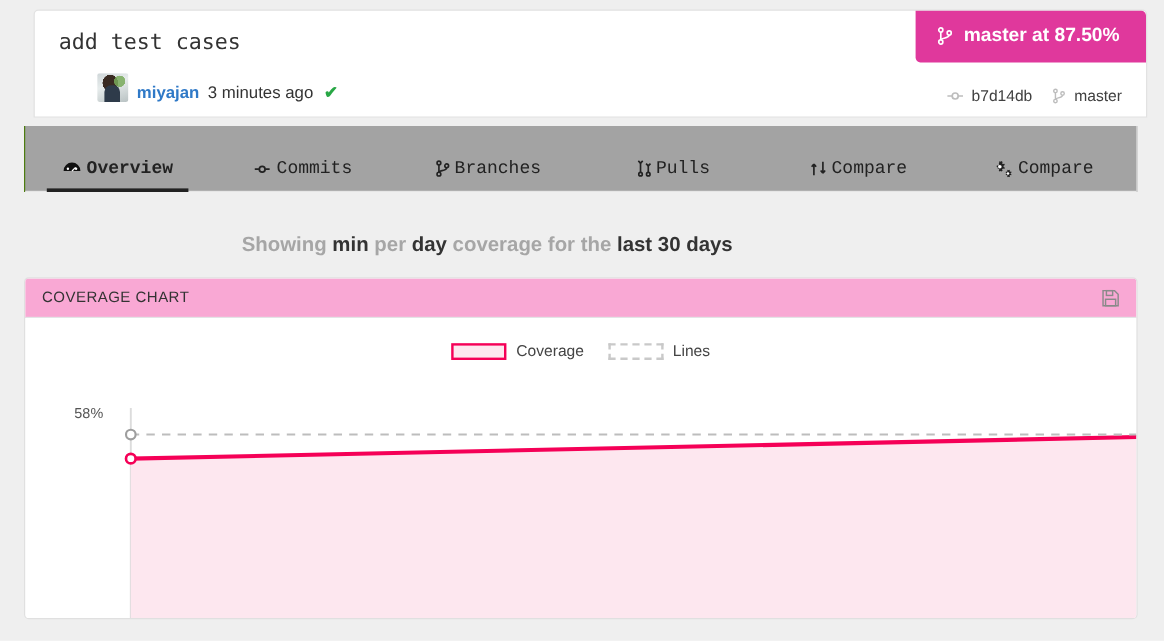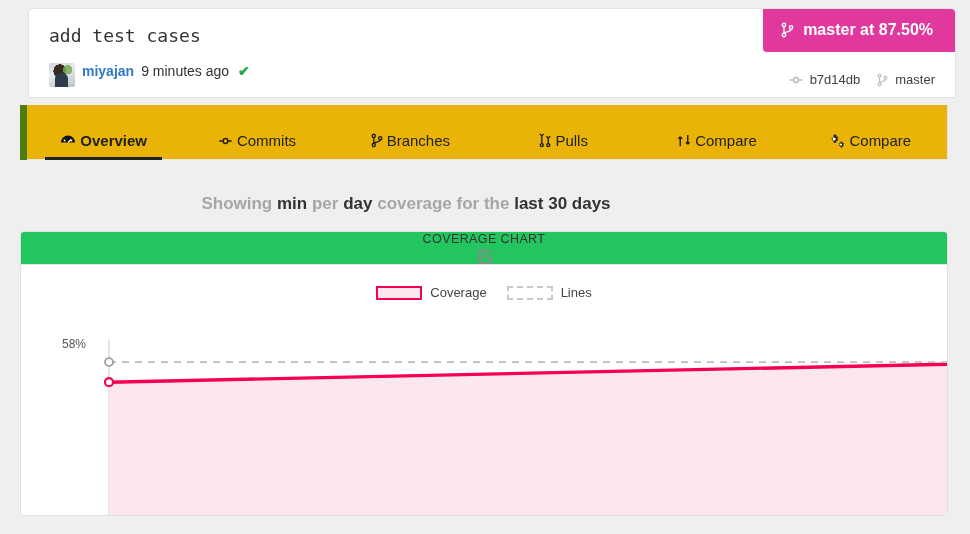--- a/index.html
+++ b/index.html
@@ -30,21 +30,21 @@
     padding:12px 22px 13px 18px;
     border-radius:0 4px 0 4px;
     display:flex;align-items:center;gap:9px;
     white-space:nowrap;
     justify-content:center;
   }
   .branch-badge svg{display:block;}
 
   .commit-meta{
     position:relative;padding:6px 20px 12px 20px;
-    display:flex;align-items:flex-start;gap:7px;height:40px;box-sizing:border-box;
+    display:flex;align-items:flex-end;gap:7px;height:40px;box-sizing:border-box;margin-left:32px;
   }
   .avatar{
     width:26px;height:24px;border-radius:2px;flex:none;
     background:
       radial-gradient(circle at 72% 28%, rgba(120,170,90,.85) 0 18%, transparent 19%),
       radial-gradient(ellipse at 42% 34%, #3a2b22 0 30%, transparent 31%),
       linear-gradient(160deg,#cfd6d8 0%,#e7ecec 40%,#b9c2c3 100%);
     position:relative;overflow:hidden;
   }
   .avatar:after{
@@ -58,22 +58,23 @@
     position:absolute;right:20px;bottom:10px;
     display:flex;align-items:center;gap:7px;
     color:#404040;font-size:13px;
   }
   .hashinfo .sep{display:inline-block;width:3px;}
   .hashinfo svg{display:block;}
 
   
   .tabs-wrap{
     position:absolute;left:20px;top:105px;width:928px;height:55px;
-    background:#eab308;border-left:7px solid #4d7c0f;border-right:1px solid #e2e2e2;
+    background:#a3a3a3;border-left:1px solid #4d7c0f;border-right:1px solid #e2e2e2;
     box-sizing:border-box;
+    font-family:Liberation Mono, monospace;
   }
   .tabs{
     display:flex;height:54px;align-items:flex-end;
     border-bottom:1px solid #e6e6e6;position:relative;
   }
   .tab{
     flex:1;display:flex;align-items:center;justify-content:center;gap:4px;
     font-size:15px;color:#222;padding-bottom:10px;cursor:pointer;
     position:relative;white-space:nowrap;
   }
@@ -90,23 +91,23 @@
   }
   .showing .muted{color:#a6a6a6;}
 
   
   .chart-card{
     position:absolute;left:20px;top:231px;width:928px;height:285px;
     background:#fff;border:1px solid #e0e0e0;border-radius:4px;
     box-sizing:border-box;overflow:hidden;
   }
   .chart-head{
-    height:33px;background:#22c55e;border-bottom:1px solid #e3e4e6;
+    height:33px;background:#f9a8d4;border-bottom:1px solid #e3e4e6;
     display:flex;align-items:center;justify-content:space-between;
-    padding:0 14px 0 14px;box-sizing:border-box;flex-direction:column;
+    padding:0 14px 0 14px;box-sizing:border-box;
   }
   .chart-head-title{font-size:12.5px;color:#333;letter-spacing:.4px;}
   .save-btn{color:#888;display:flex;align-items:center;cursor:pointer;}
   .save-btn svg{display:block;}
 
   .chart-body{position:relative;width:926px;height:250px;}
 
   .legend{
     position:absolute;left:0;top:20px;width:926px;
     display:flex;align-items:center;justify-content:center;gap:20px;
@@ -145,21 +146,21 @@
             </g>
           </svg>
         </span>
         <span>master at 87.50%</span>
       </div>
     </div>
 
     <div class="commit-meta">
       <div class="avatar"></div>
       <span class="author">miyajan</span>
-      <span class="ago">9 minutes ago</span>
+      <span class="ago">3 minutes ago</span>
       <span class="check">✔</span>
 
       <div class="hashinfo">
         <span>
           <svg width="14" height="12" viewBox="0 0 14 12">
             <g fill="none" stroke="#bdbdbd" stroke-width="1.4">
               <circle cx="7" cy="6" r="2.5"></circle>
               <path d="M0.5 6h4M9.5 6h4"></path>
             </g>
           </svg>

